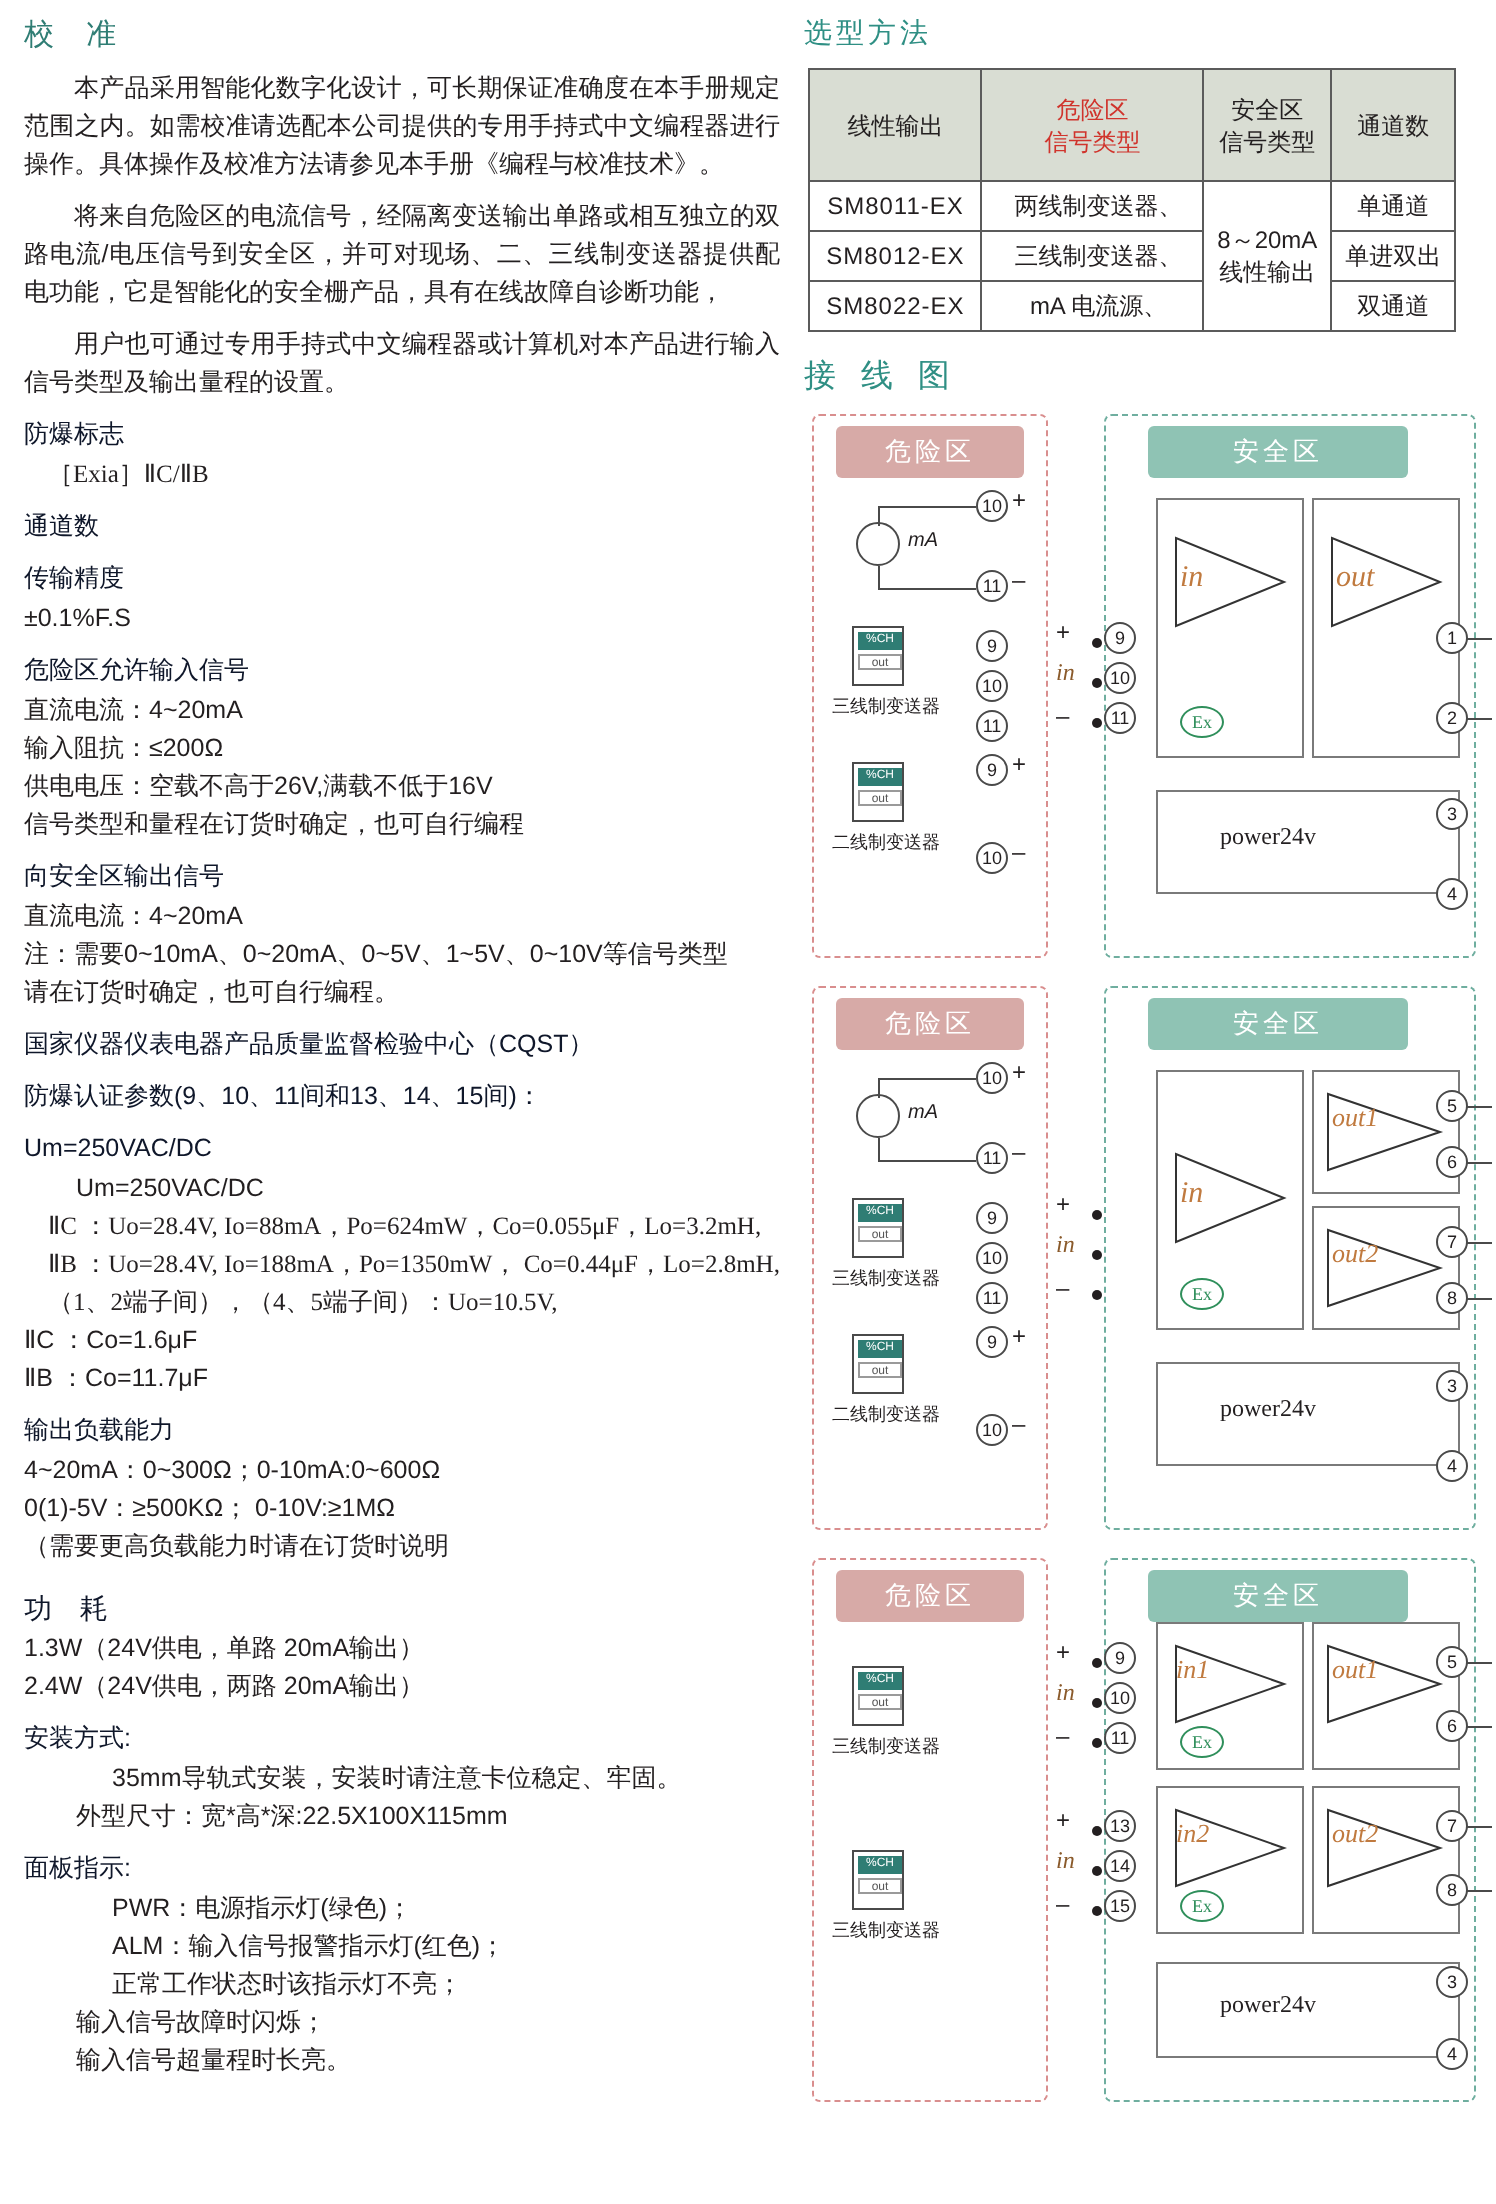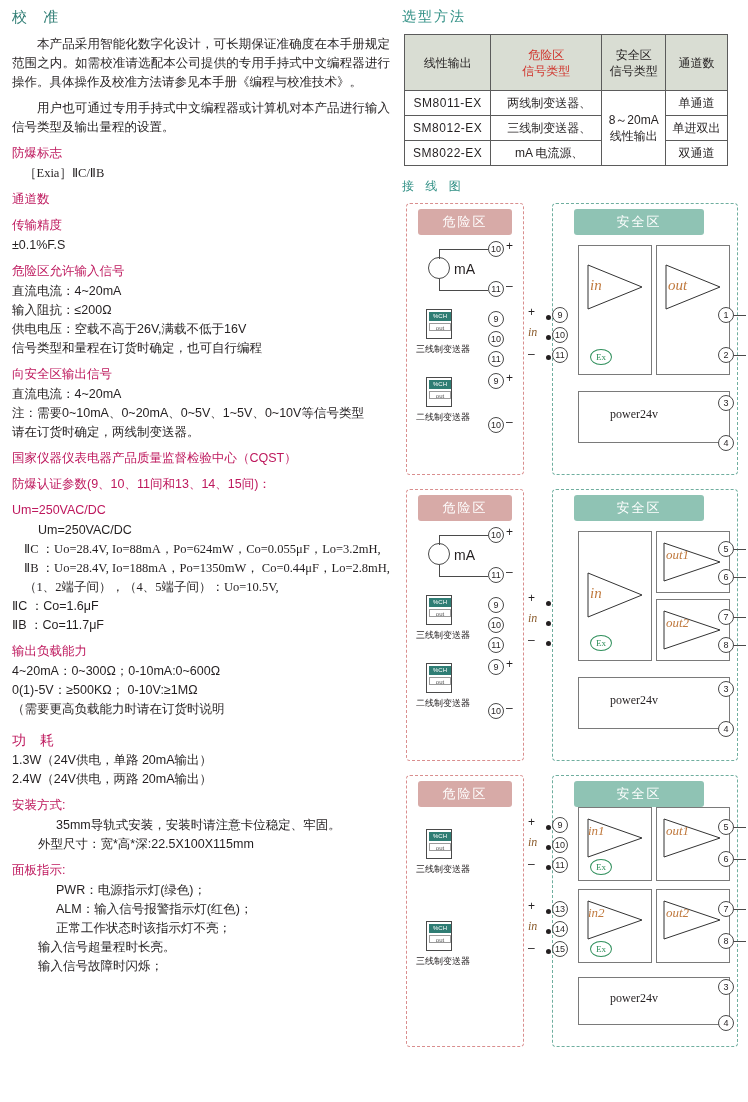--- a/index.html
+++ b/index.html
@@ -30,21 +30,21 @@
     font-weight: normal;
   }
   .para {
     font-size: 12.5px;
     line-height: 19px;
     text-indent: 2em;
     margin: 0 0 7px 0;
     text-align: justify;
   }
   .head-green {
-    color: #be185d;
+    color: #0f172a;
     font-size: 12.5px;
     line-height: 19px;
     margin: 7px 0 1px 0;
   }
   .head-green.big {
     font-size: 14px;
     letter-spacing: 5px;
     margin-top: 12px;
   }
   .line {
@@ -87,21 +87,21 @@
     background: #d9ddd3;
     height: 56px;
     font-weight: normal;
   }
   .th-red { color: #d0342c; }
   .cell-model { font-size: 13px; letter-spacing: 0.5px; white-space: nowrap; }
   .sig-cell { text-align: left; padding-left: 8px !important; white-space: nowrap;}
 
   
   .wire-title {
-    font-size: 12px;
+    font-size: 16px;
     color: #2f8f84;
     letter-spacing: 4px;
     margin: 12px 0 4px 2px;
   }
   .diagram {
     position: relative;
     width: 340px;
     height: 282px;
     margin-left: 2px;
     margin-bottom: 4px;
@@ -129,23 +129,24 @@
     background: #8fc3b4;
     width: 130px; height: 26px;
   }
   .inner-white {
     position: absolute;
     background: #fff;
     border: 1px solid #7a7a7a;
   }
   .small-txt {
     position: absolute;
-    font-size: 14px;
+    font-size: 10px;
     color: #231f20;
     white-space: nowrap;
+    font-style: italic;
   }
   .tiny-txt {
     position: absolute;
     font-size: 9px;
     color: #231f20;
     white-space: nowrap;
   }
   .pwr-txt {
     position: absolute;
     font-size: 12px;
@@ -217,20 +218,21 @@
 </style>
 </head>
 <body>
 
 <div class="page">
 
   <div class="left-col">
     <div class="sec-title-spaced">校  准</div>
 
     <p class="para">本产品采用智能化数字化设计，可长期保证准确度在本手册规定范围之内。如需校准请选配本公司提供的专用手持式中文编程器进行操作。具体操作及校准方法请参见本手册《编程与校准技术》。</p>
+    <p class="para">将来自危险区的电流信号，经隔离变送输出单路或相互独立的双路电流/电压信号到安全区，并可对现场、二、三线制变送器提供配电功能，它是智能化的安全栅产品，具有在线故障自诊断功能，</p>
     <p class="para">用户也可通过专用手持式中文编程器或计算机对本产品进行输入信号类型及输出量程的设置。</p>
 
     <div class="block">
       <div class="head-green">防爆标志</div>
       <div class="line ind1">［Exia］ⅡC/ⅡB</div>
     </div>
 
     <div class="block">
       <div class="head-green">通道数</div>
     </div>
@@ -245,21 +247,21 @@
       <div class="line">直流电流：4~20mA</div>
       <div class="line">输入阻抗：≤200Ω</div>
       <div class="line">供电电压：空载不高于26V,满载不低于16V</div>
       <div class="line">信号类型和量程在订货时确定，也可自行编程</div>
     </div>
 
     <div class="block">
       <div class="head-green">向安全区输出信号</div>
       <div class="line">直流电流：4~20mA</div>
       <div class="line">注：需要0~10mA、0~20mA、0~5V、1~5V、0~10V等信号类型</div>
-      <div class="line">请在订货时确定，两线制变送器。</div>
+      <div class="line">请在订货时确定，也可自行编程。</div>
     </div>
 
     <div class="block">
       <div class="head-green">国家仪器仪表电器产品质量监督检验中心（CQST）</div>
       <div class="head-green">防爆认证参数(9、10、11间和13、14、15间)：</div>
       <div class="head-green">Um=250VAC/DC</div>
       <div class="line ind2">Um=250VAC/DC</div>
       <div class="line ind1">ⅡC ：Uo=28.4V, Io=88mA，Po=624mW，Co=0.055μF，Lo=3.2mH,</div>
       <div class="line ind1">ⅡB ：Uo=28.4V, Io=188mA，Po=1350mW，  Co=0.44μF，Lo=2.8mH,</div>
       <div class="line ind1">（1、2端子间），（4、5端子间）：Uo=10.5V,</div>
@@ -284,22 +286,22 @@
       <div class="head-green">安装方式:</div>
       <div class="line ind3">35mm导轨式安装，安装时请注意卡位稳定、牢固。</div>
       <div class="line ind2">外型尺寸：宽*高*深:22.5X100X115mm</div>
     </div>
 
     <div class="block">
       <div class="head-green">面板指示:</div>
       <div class="line ind3">PWR：电源指示灯(绿色)；</div>
       <div class="line ind3">ALM：输入信号报警指示灯(红色)；</div>
       <div class="line ind3">正常工作状态时该指示灯不亮；</div>
+      <div class="line ind2">输入信号故障时闪烁；</div>
       <div class="line ind2">输入信号超量程时长亮。</div>
-      <div class="line ind2">输入信号故障时闪烁；</div>
     </div>
   </div>
 
   <div class="right-col">
     <div class="r-title">选型方法</div>
 
     <table class="model">
       <thead>
         <tr>
           <th>线性输出</th>

